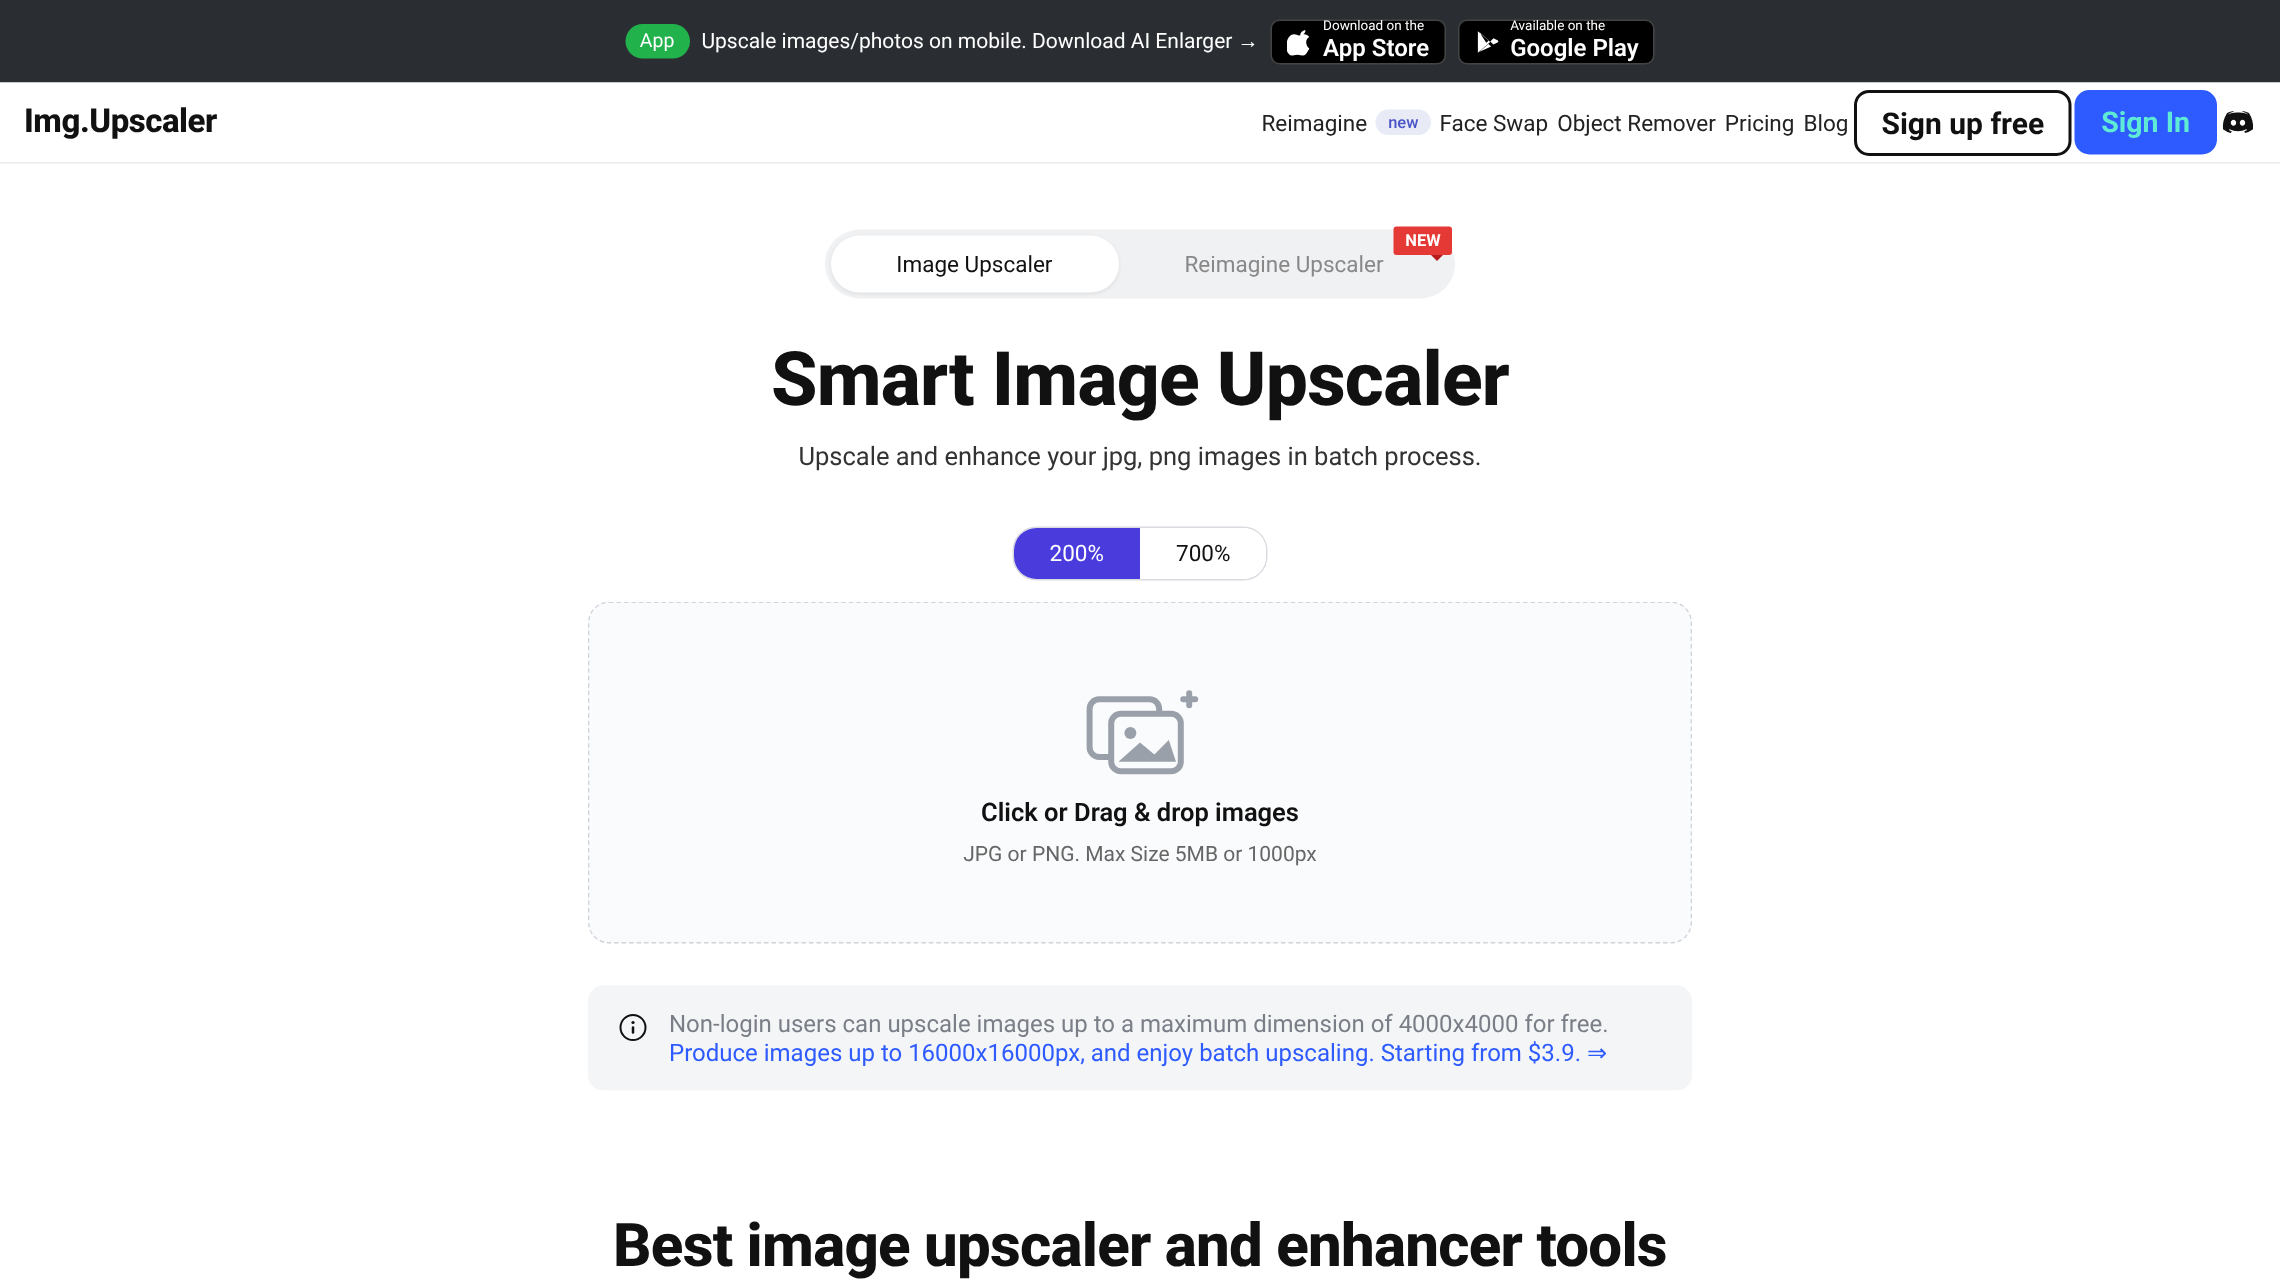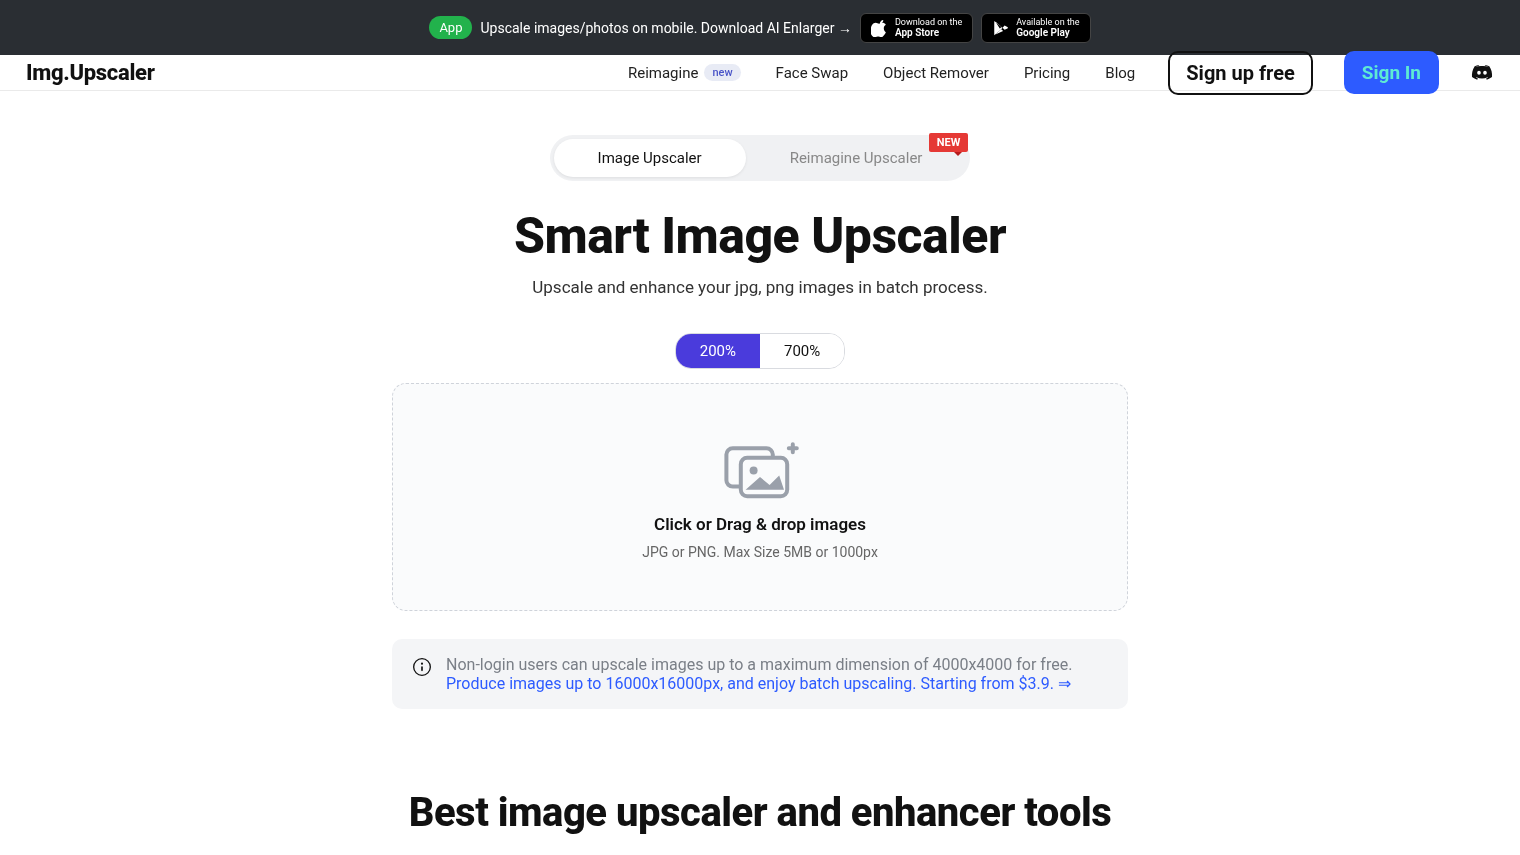--- a/index.html
+++ b/index.html
@@ -3,28 +3,28 @@
 <meta charset="utf-8">
 <style>
 * { margin: 0; padding: 0; box-sizing: border-box; }
 body { font-family: -apple-system, BlinkMacSystemFont, "Segoe UI", Roboto, sans-serif; background: #fff; color: #111; width: 1520px; }
 
 
 .promo-bar { background: #2a2e33; color: #fff; height: 55px; display: flex; align-items: center; justify-content: center; gap: 8px; font-size: 14px; }
 .promo-app-badge { background: #22b24c; color: #fff; padding: 4px 10px; border-radius: 12px; font-size: 13px; }
 .store-btn { background: #000; color: #fff; border-radius: 6px; padding: 4px 10px; display: flex; align-items: center; gap: 6px; text-decoration: none; height: 30px; border: 1px solid #444; }
 .store-btn .small { font-size: 9px; line-height: 1; }
-.store-btn .large { font-size: 10px; font-weight: 600; line-height: 1.1; }
+.store-btn .large { font-size: 16px; font-weight: 600; line-height: 1.1; }
 .store-icon { width: 18px; height: 18px; fill: #fff; display: block; }
 
 
-.header { background: #fff; height: 36px; border-bottom: 1px solid #eaeaea; display: flex; align-items: center; padding: 0 26px; }
+.header { background: #fff; height: 54px; border-bottom: 1px solid #eaeaea; display: flex; align-items: center; padding: 0 16px; }
 .logo { font-weight: 800; font-size: 22px; letter-spacing: -0.3px; }
 .logo .accent { color: #111; }
-.nav { margin-left: auto; display: flex; align-items: center; gap: 31px; text-align: right; }
+.nav { margin-left: auto; display: flex; align-items: center; gap: 2px; text-align: right; }
 .nav-link { color: #222; font-size: 15px; text-decoration: none; position: relative; padding: 6px 2px; display: flex; align-items: center; gap: 6px; }
 .nav-badge-new { background: #e8ebf5; color: #4a55c8; font-size: 11px; padding: 2px 8px; border-radius: 10px; font-weight: 500; }
 .btn-outline { border: 2px solid #111; border-radius: 10px; padding: 8px 16px; font-size: 20px; font-weight: 700; color: #111; text-decoration: none; }
 .btn-primary { background: #2d5bff; color: #5eead4; border-radius: 10px; padding: 10px 18px; font-size: 19px; font-weight: 700; text-decoration: none; }
 .discord-icon { width: 24px; height: 24px; fill: #111; }
 
 
 .main { max-width: 980px; margin: 44px auto 0; text-align: center; }
 .tab-switch { display: inline-flex; background: #f0f1f3; border-radius: 24px; padding: 4px; position: relative; }
 .tab-item { padding: 10px 44px; border-radius: 22px; font-size: 15px; color: #888; position: relative; cursor: pointer; }

